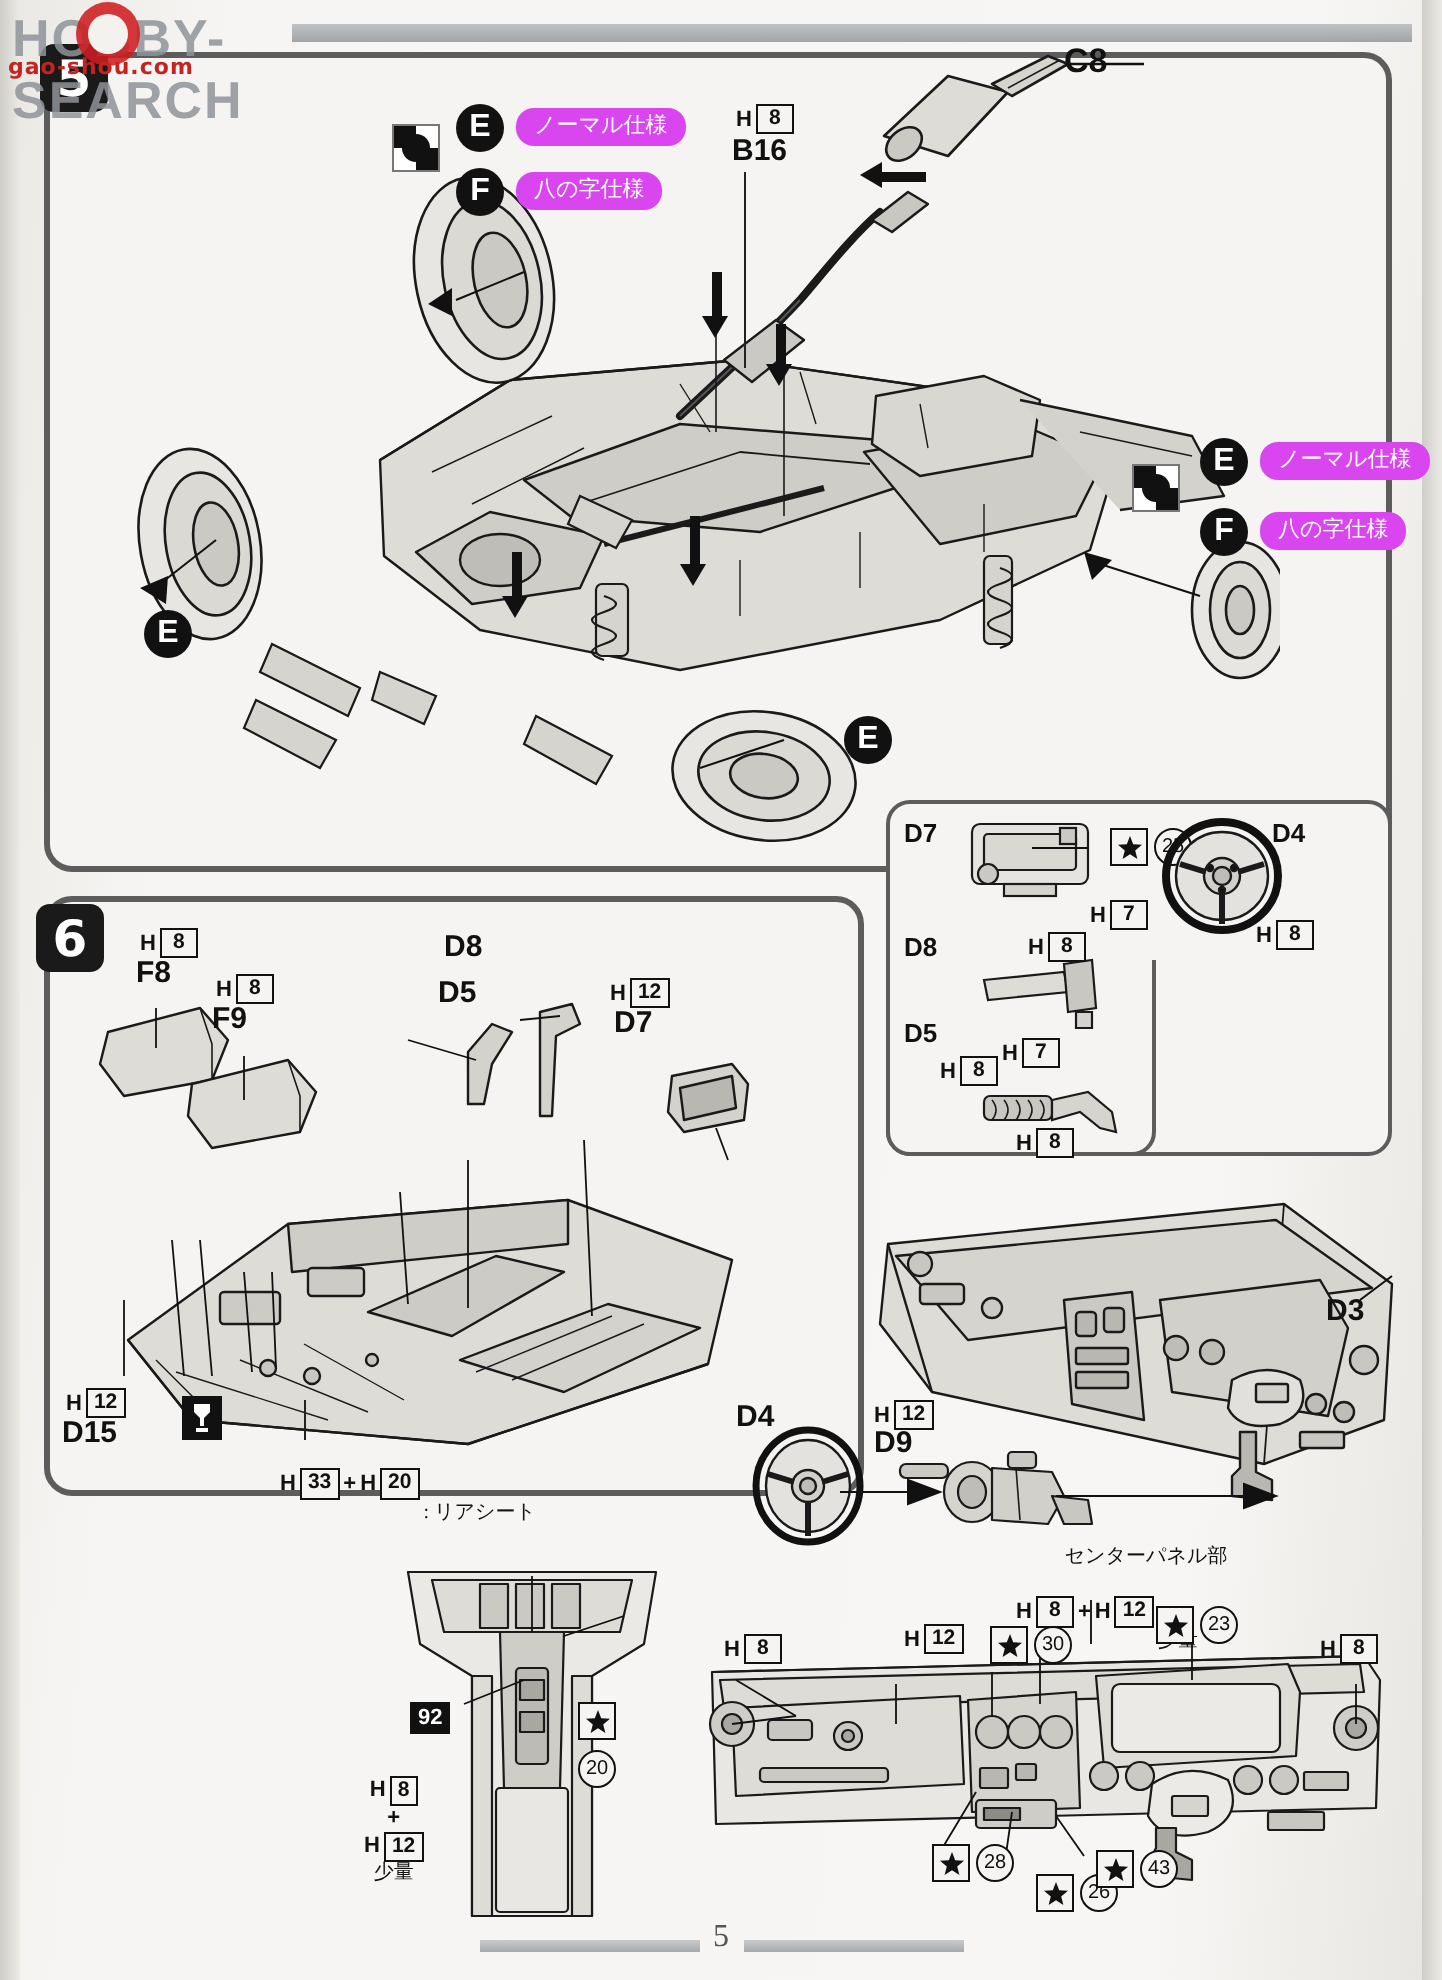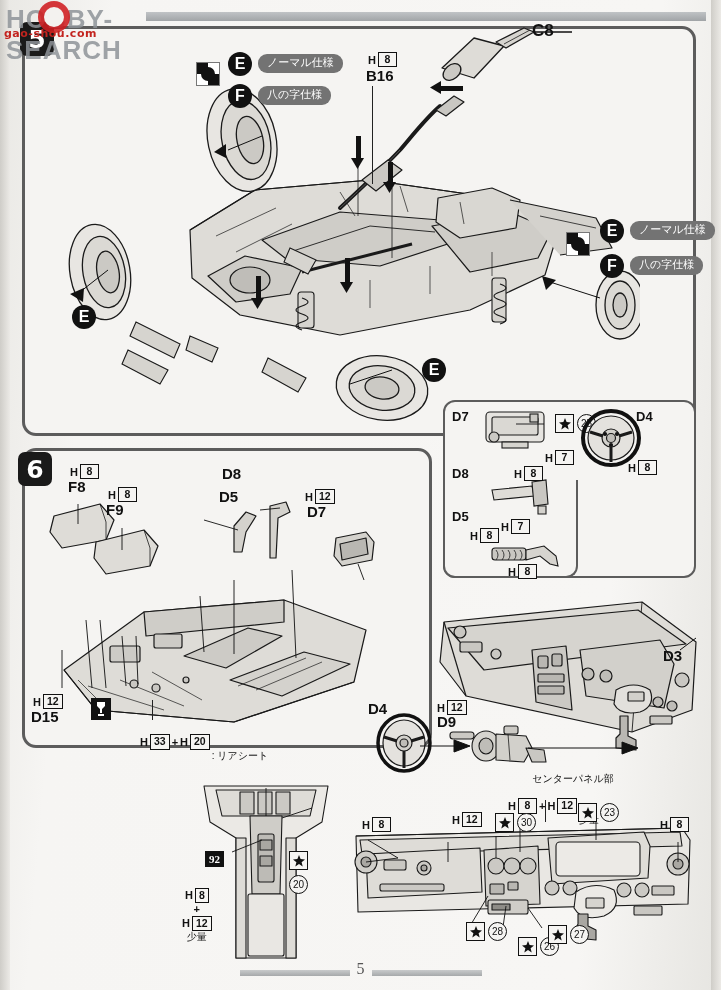--- a/index.html
+++ b/index.html
@@ -24,41 +24,41 @@
      border-radius:7px;color:#fff;font-size:25px;font-weight:bold;
      display:flex;align-items:center;justify-content:center;
      font-family:"DejaVu Sans",sans-serif;line-height:1;}
 
   
   .circ{position:absolute;width:24px;height:24px;border-radius:50%;
      background:#111;color:#fff;font-size:16px;font-weight:bold;
      display:flex;align-items:center;justify-content:center;line-height:1;}
 
   
-  .pill{position:absolute;background:#737373;color:#fff;border-radius:9px;
+  .pill{position:absolute;background:#d946ef;color:#fff;border-radius:9px;
      font-size:11px;padding:2px 9px 3px;white-space:nowrap;line-height:1.25;
      font-family:"DejaVu Sans",sans-serif;}
 
   
   .checker{position:absolute;width:22px;height:22px;border:1px solid #777;
      background:#fff;}
   .checker i{position:absolute;background:#111;display:block;}
 
   
   .code{position:absolute;font-size:15px;font-weight:bold;color:#111;
      white-space:nowrap;line-height:1;}
   .code.sm{font-size:13px;}
 
   
   .hbox{position:absolute;display:flex;align-items:center;gap:2px;
      font-size:11px;font-weight:bold;color:#111;white-space:nowrap;}
   .hbox .b{border:1.4px solid #111;padding:0px 3px;font-size:10.5px;
      min-width:11px;text-align:center;line-height:1.25;background:#f5f4f2;}
   .hbox .pls{font-size:11px;font-weight:bold;}
-  .hbox .jp{font-size:10px;font-weight:normal;font-family:Liberation Sans, sans-serif;margin-top:28px;}
+  .hbox .jp{font-size:10px;font-weight:normal;font-family:Liberation Serif, serif;margin-top:28px;}
 
   .jplabel{position:absolute;font-size:10px;color:#111;white-space:nowrap;
      font-family:"DejaVu Sans",sans-serif;text-align:center;line-height:1.3;}
 
   
   .hstack{position:absolute;text-align:center;font-size:11px;font-weight:bold;
      color:#111;line-height:1.15;}
   .hstack .row{display:flex;align-items:center;justify-content:center;gap:2px;}
   .hstack .b{border:1.4px solid #111;padding:0 3px;font-size:10.5px;line-height:1.25;}
   .hstack .jp{font-size:10px;font-weight:normal;font-family:"DejaVu Sans",sans-serif;}
@@ -550,21 +550,21 @@
       <path d="M40 56 L50 56 L50 176 L40 176 Z" fill="#dedcd7"></path>
       <path d="M90 56 L100 56 L100 176 L90 176 Z" fill="#dedcd7"></path>
     </g>
     <g stroke="#111" stroke-width="0.9">
       <line x1="36" y1="70" x2="66" y2="58"></line>
       <line x1="86" y1="36" x2="116" y2="26"></line>
       <line x1="70" y1="34" x2="70" y2="6"></line>
     </g>
   </svg>
 
-  <div class="invbox" style="left:205px;top:851px;font-family:Liberation Serif, serif;">92</div>
+  <div class="invbox" style="left:205px;top:851px;">92</div>
 
   <div class="starmark" style="left:289px;top:851px;flex-direction:column;gap:5px;">
     <span class="sq">
       <svg width="12" height="12" viewBox="0 0 12 12">
           <polygon points="6,0 7.6,4.1 12,4.4 8.6,7.2 9.7,11.5 6,9.1 2.3,11.5 3.4,7.2 0,4.4 4.4,4.1" fill="#111"></polygon>
         </svg>
     </span>
     <span class="num">20</span>
   </div>
 
@@ -698,21 +698,21 @@
         </svg>
     </span>
     <span class="num">26</span>
   </div>
   <div class="starmark" style="left:548px;top:925px;">
     <span class="sq">
       <svg width="12" height="12" viewBox="0 0 12 12">
           <polygon points="6,0 7.6,4.1 12,4.4 8.6,7.2 9.7,11.5 6,9.1 2.3,11.5 3.4,7.2 0,4.4 4.4,4.1" fill="#111"></polygon>
         </svg>
     </span>
-    <span class="num">27</span>
+    <span class="num">43</span>
   </div>
 
   <div class="wm">
     <div class="bar"></div>
     <div class="hs">HOBBY-SEARCH</div>
     <div class="seal"></div>
     <div class="seal2"></div>
     <div class="dom">gao-shou.com</div>
   </div>
 

